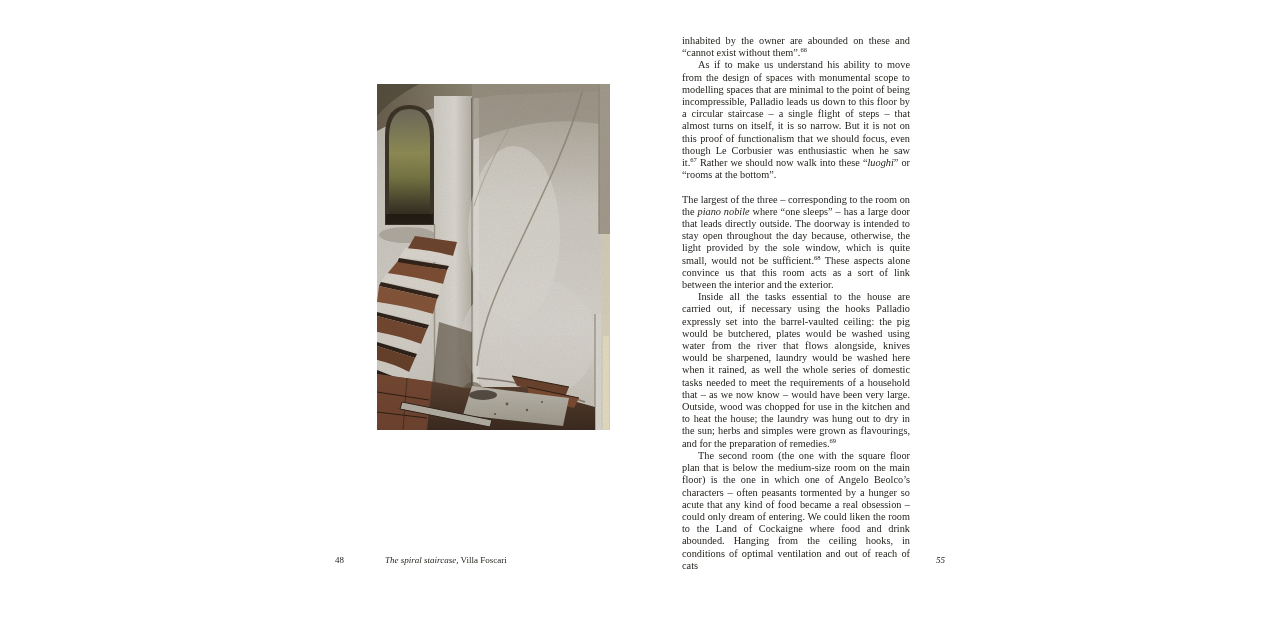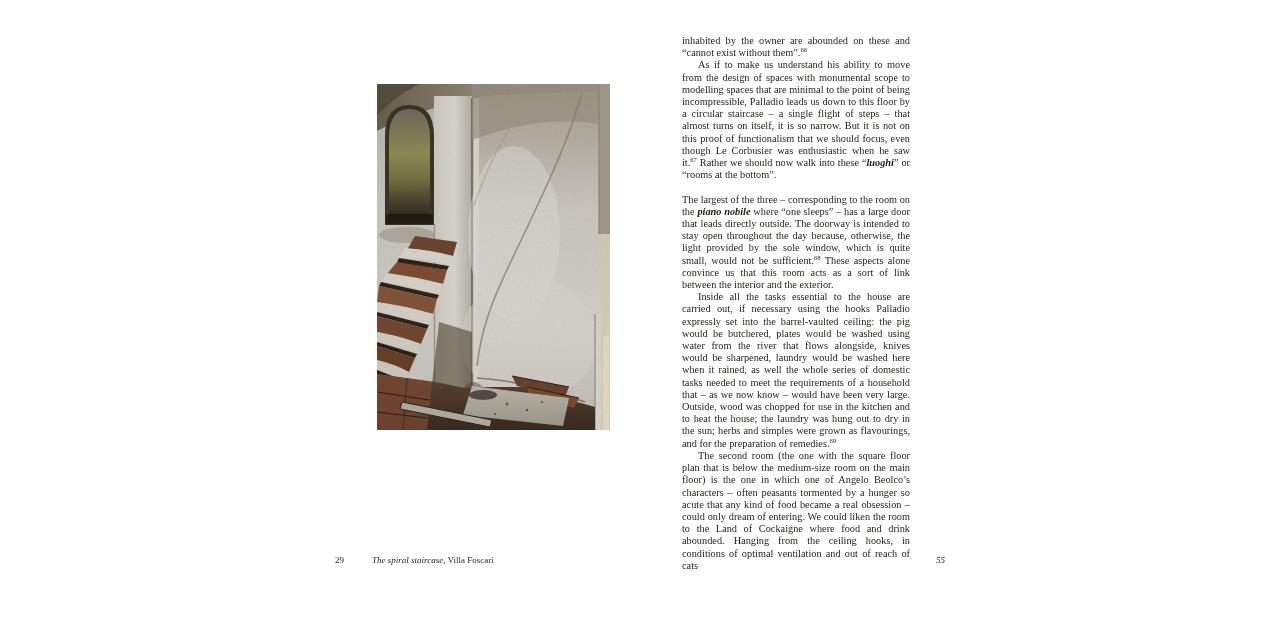--- a/index.html
+++ b/index.html
@@ -11,34 +11,34 @@
   .spread{position:absolute;inset:0;}
 
   
   figure.photo{position:absolute;left:377px;top:84px;width:233px;height:346px;margin:0;}
   figure.photo svg{display:block;width:100%;height:100%;}
 
   
   .folio{position:absolute;top:555px;font-size:9px;line-height:11px;color:#2a261f;}
   .folio-left{left:335px;}
   .folio-right{left:936px;font-style:italic;}
-  .caption{position:absolute;left:372px;top:555px;font-size:9px;line-height:11px;color:#2a261f;white-space:nowrap;}
+  .caption{position:absolute;left:385px;top:555px;font-size:9px;line-height:11px;color:#2a261f;white-space:nowrap;}
   .cap-it{font-style:italic;}
 
   
   .textcol{
     position:absolute;left:682px;top:35px;width:228px;
     font-size:10.3px;line-height:12.2px;text-align:justify;
     color:#201d18;
   }
   .textcol p{margin:0;padding:0;}
   .textcol p.indent{text-indent:16px;}
   .textcol p.gap{margin-top:12.2px;}
   .textcol sup{font-size:6.6px;line-height:0;vertical-align:super;letter-spacing:0;}
-  .textcol .it{font-style:italic;font-weight:bold;}
+  .textcol .it{font-style:italic;}
 </style>
 </head>
 <body>
 
 <div class="spread">
 
   <figure class="photo">
     <svg viewBox="0 0 233 346" preserveAspectRatio="none">
       <defs>
         <linearGradient id="gWall" x1="0" y1="0" x2="0" y2="1">
@@ -145,21 +145,21 @@
       <circle cx="150" cy="326" r="1.2" fill="#5f584c"></circle>
       <circle cx="118" cy="330" r="1.1" fill="#5f584c"></circle>
       <circle cx="165" cy="318" r="1" fill="#5f584c"></circle>
 
       <path d="M25,318 L115,336 L113,343 L23,325 Z" fill="#b3aea3" stroke="#2e241b" stroke-width="1"></path>
 
       <rect x="0" y="0" width="233" height="346" filter="url(#grain)"></rect>
     </svg>
   </figure>
 
-  <div class="folio folio-left">29</div>
+  <div class="folio folio-left">48</div>
   <div class="caption"><span class="cap-it">The spiral staircase,</span><span> Villa Foscari</span></div>
 
   <div class="textcol">
       <p class=""><span>inhabited by the owner are abounded on these and “cannot exist without them”.</span><sup>66</sup></p>
       <p class="indent "><span>As if to make us understand his ability to move from the design of spaces with monumental scope to modelling spaces that are minimal to the point of being incompressible, Palladio leads us down to this floor by a circular staircase – a single flight of steps – that almost turns on itself, it is so narrow. But it is not on this proof of functionalism that we should focus, even though Le Corbusier was enthusiastic when he saw it.</span><sup>67</sup><span> Rather we should now walk into these “</span><span class="it">luoghi</span><span>” or “rooms at the bottom”.</span></p>
       <p class="gap"><span>The largest of the three – corresponding to the room on the </span><span class="it">piano nobile</span><span> where “one sleeps” – has a large door that leads directly outside. The doorway is intended to stay open throughout the day because, otherwise, the light provided by the sole window, which is quite small, would not be sufficient.</span><sup>68</sup><span> These aspects alone convince us that this room acts as a sort of link between the interior and the exterior.</span></p>
       <p class="indent "><span>Inside all the tasks essential to the house are carried out, if necessary using the hooks Palladio expressly set into the barrel-vaulted ceiling: the pig would be butchered, plates would be washed using water from the river that flows alongside, knives would be sharpened, laundry would be washed here when it rained, as well the whole series of domestic tasks needed to meet the requirements of a household that – as we now know – would have been very large. Outside, wood was chopped for use in the kitchen and to heat the house; the laundry was hung out to dry in the sun; herbs and simples were grown as flavourings, and for the preparation of remedies.</span><sup>69</sup></p>
       <p class="indent "><span>The second room (the one with the square floor plan that is below the medium-size room on the main floor) is the one in which one of Angelo Beolco’s characters – often peasants tormented by a hunger so acute that any kind of food became a real obsession – could only dream of entering. We could liken the room to the Land of Cockaigne where food and drink abounded. Hanging from the ceiling hooks, in conditions of optimal ventilation and out of reach of cats</span></p>
     </div>
 

